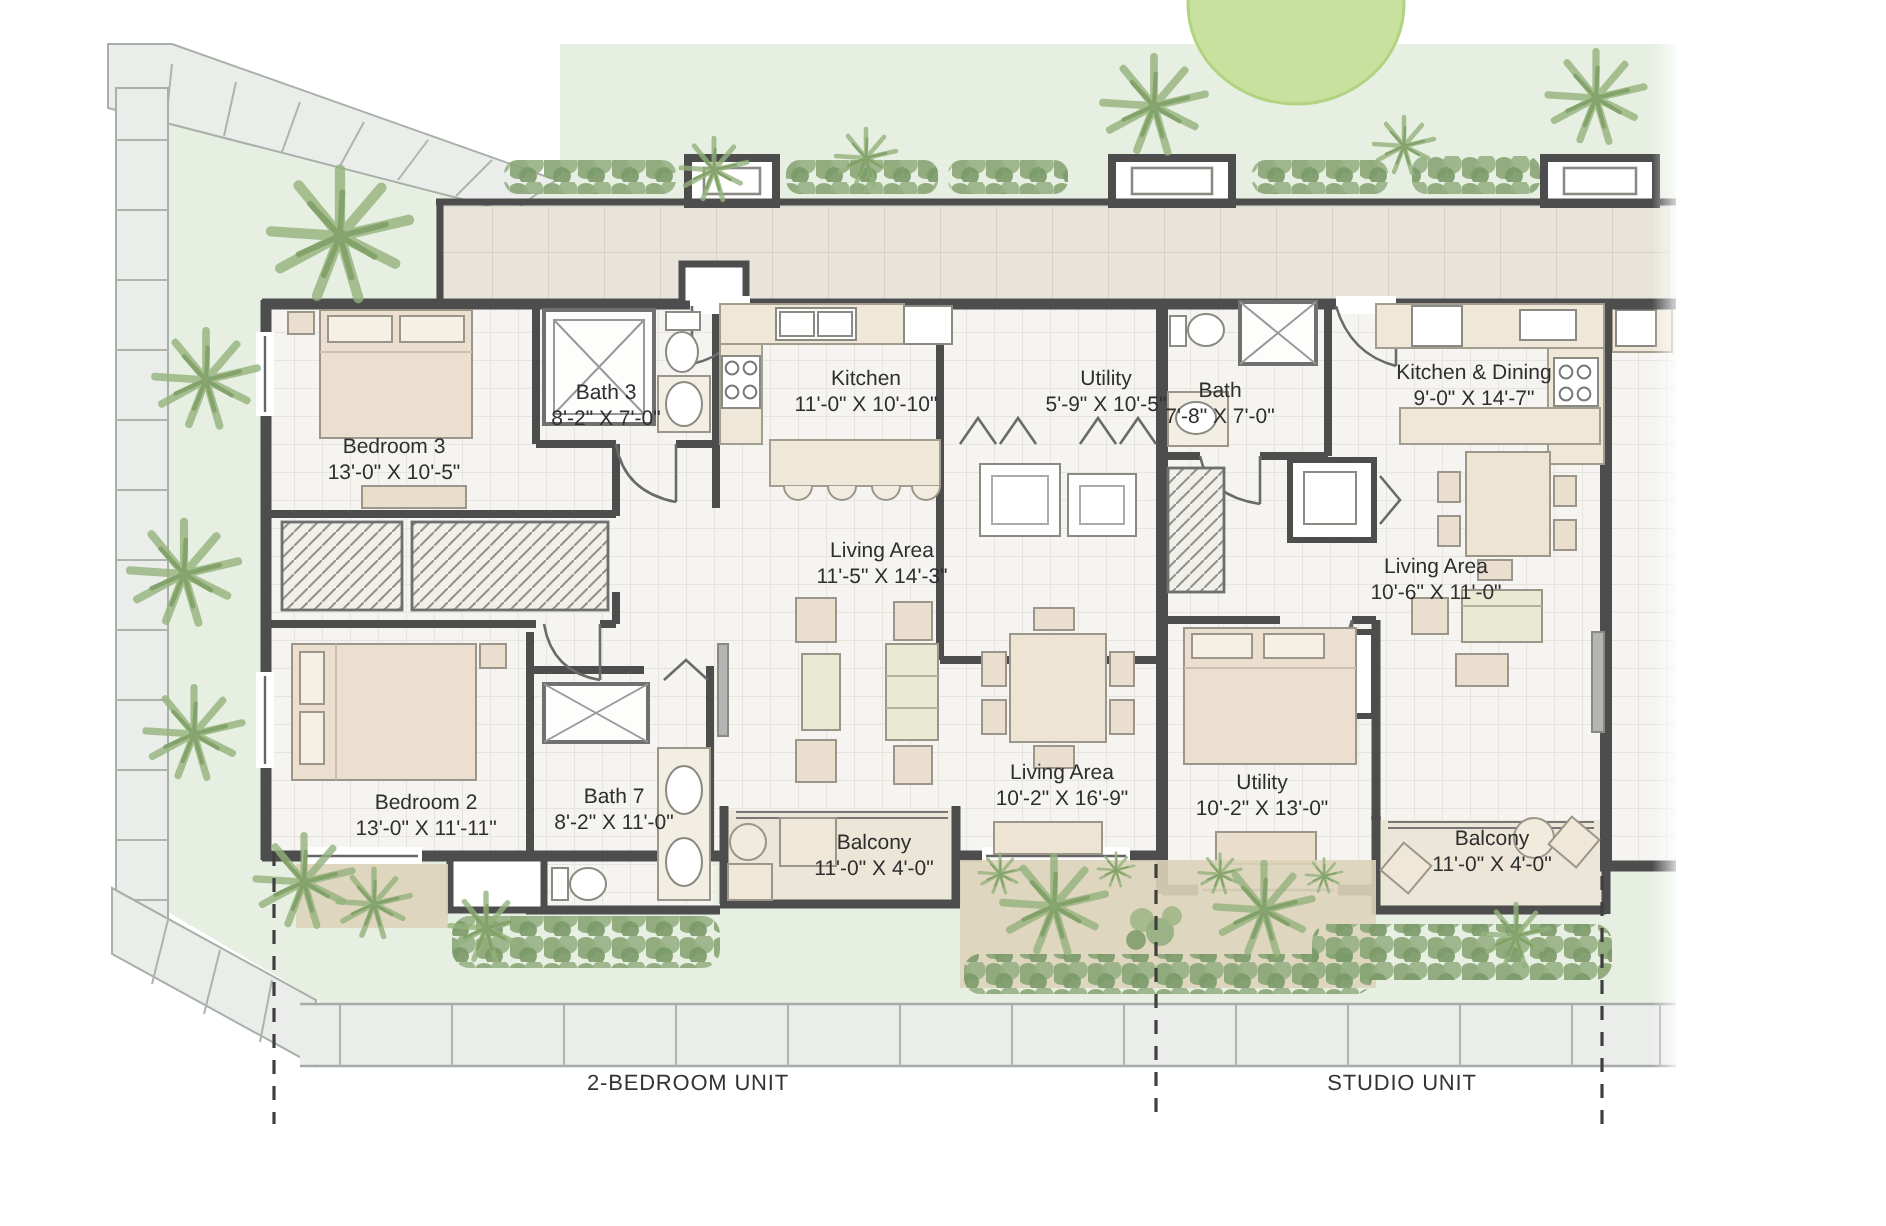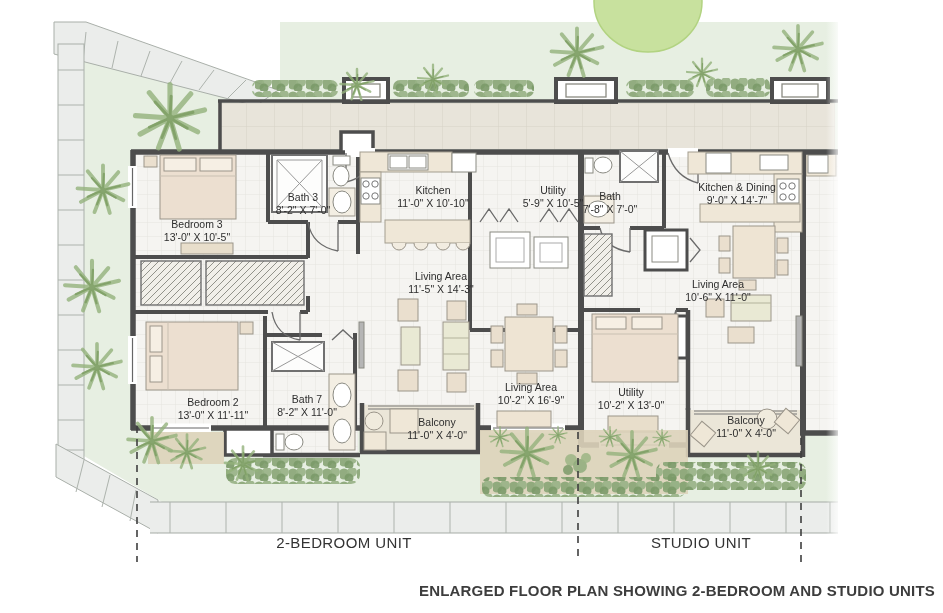--- a/index.html
+++ b/index.html
@@ -2,21 +2,21 @@
 <html><head>
 <meta charset="utf-8">
 <style>
   html,body{margin:0;padding:0;background:#fff;}
   .plan-wrap{position:relative;width:943px;height:613px;background:#fff;overflow:hidden;
              font-family:"Liberation Sans","DejaVu Sans",sans-serif;}
   .plan-wrap svg{position:absolute;left:0;top:0;}
   .lbl{position:absolute;transform:translate(-50%,-50%);text-align:center;color:#2e2e2e;
        font-size:10.5px;line-height:1.28;white-space:nowrap;}
   .lbl .dims{display:block;}
-  .unit-lbl{position:absolute;transform:translate(-50%,-50%);font-size:15px;color:#333;
+  .unit-lbl{position:absolute;transform:translate(-50%,-50%);font-size:11px;color:#333;
             letter-spacing:.4px;white-space:nowrap;}
   .caption{position:absolute;right:8px;top:582px;font-size:15px;font-weight:600;color:#3d3d3d;
            letter-spacing:.2px;white-space:nowrap;}
 </style>
 </head>
 <body>
 
 <div class="plan-wrap">
 
 <svg width="943" height="613" viewBox="0 0 943 613">
@@ -418,14 +418,13 @@
     <span class="dims">10'-2" X 13'-0"</span>
   </div>
   <div class="lbl" style="left:746px;top:427px">
     <span>Balcony</span>
     <span class="dims">11'-0" X 4'-0"</span>
   </div>
 
   <div class="unit-lbl" style="left:344px;top:542px">2-BEDROOM UNIT</div>
   <div class="unit-lbl" style="left:701px;top:542px">STUDIO UNIT</div>
 
-  <div class="caption">ENLARGED FLOOR PLAN SHOWING 2-BEDROOM AND STUDIO UNITS</div>
 </div>
 
 </body></html>

